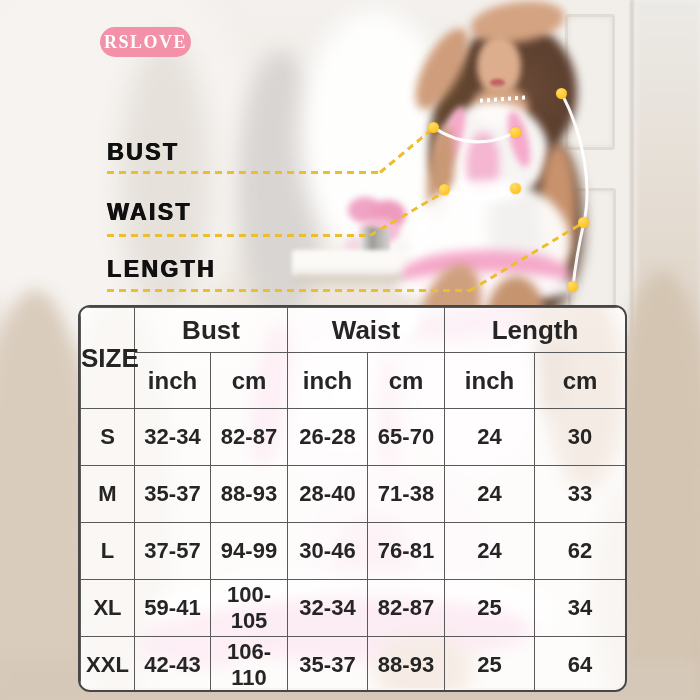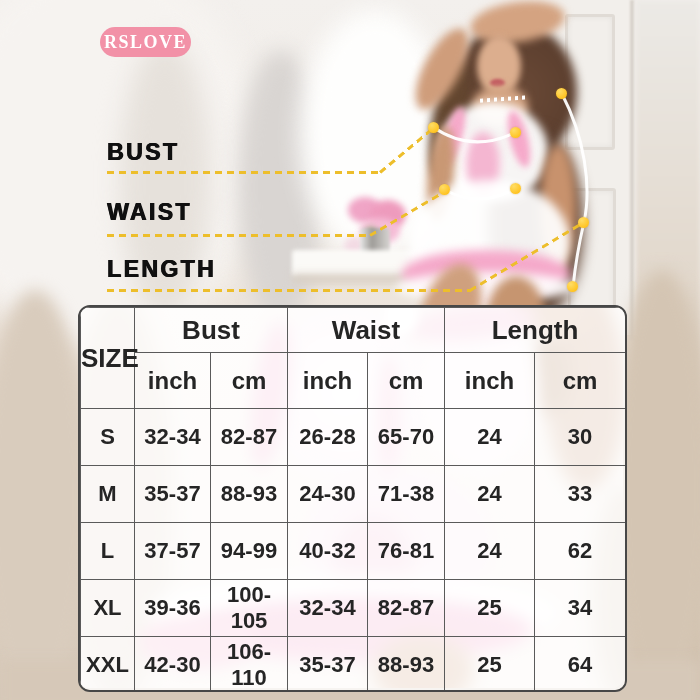--- a/index.html
+++ b/index.html
@@ -192,46 +192,46 @@
         <td>82-87</td>
         <td>26-28</td>
         <td>65-70</td>
         <td>24</td>
         <td>30</td>
       </tr>
       <tr class="r-data">
         <td class="c-size">M</td>
         <td>35-37</td>
         <td>88-93</td>
-        <td>24-30</td>
+        <td>28-40</td>
         <td>71-38</td>
         <td>24</td>
         <td>33</td>
       </tr>
       <tr class="r-data">
         <td class="c-size">L</td>
         <td>37-57</td>
         <td>94-99</td>
-        <td>40-32</td>
+        <td>30-46</td>
         <td>76-81</td>
         <td>24</td>
         <td>62</td>
       </tr>
       <tr class="r-data">
         <td class="c-size">XL</td>
-        <td>39-36</td>
+        <td>59-41</td>
         <td>100-105</td>
         <td>32-34</td>
         <td>82-87</td>
         <td>25</td>
         <td>34</td>
       </tr>
       <tr class="r-data">
         <td class="c-size">XXL</td>
-        <td>42-30</td>
+        <td>42-43</td>
         <td>106-110</td>
         <td>35-37</td>
         <td>88-93</td>
         <td>25</td>
         <td>64</td>
       </tr>
     </tbody>
   </table>
 </div>
 

